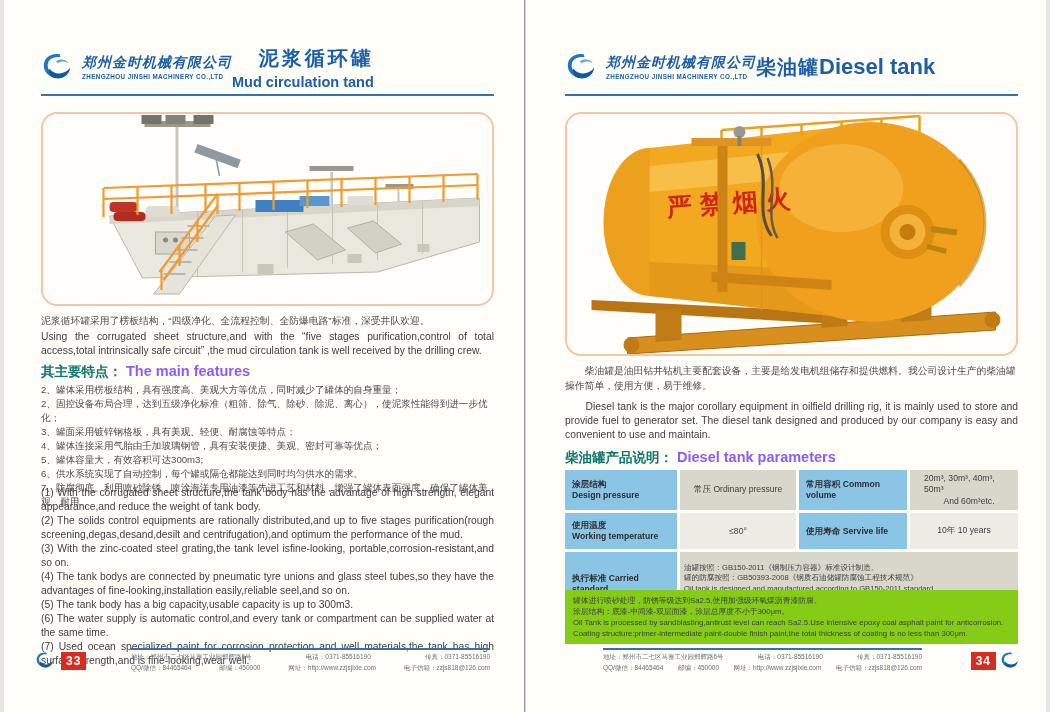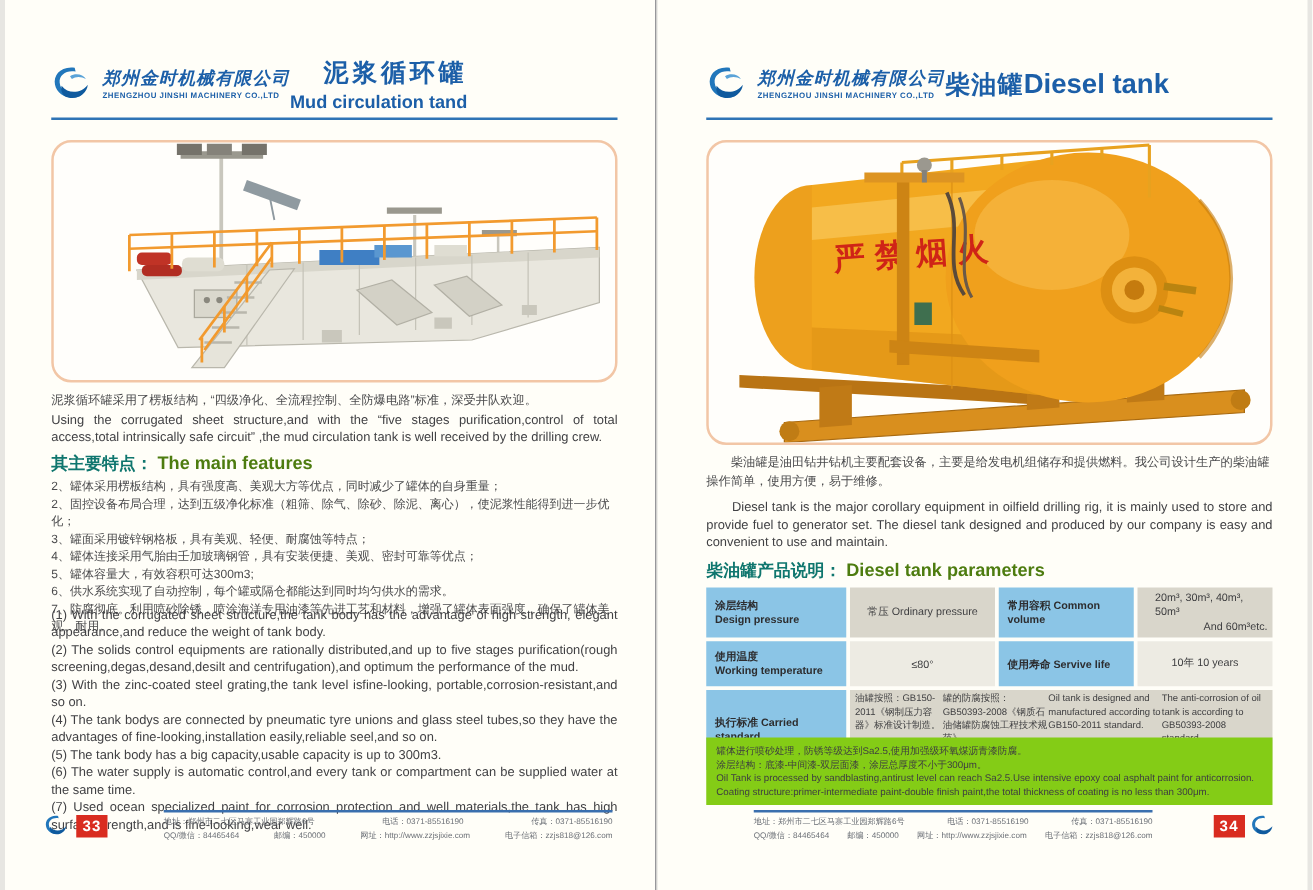--- a/index.html
+++ b/index.html
@@ -26,33 +26,33 @@
   .frame { position:absolute; left:38px; right:30px; border:2px solid #f2c6a6; border-radius:16px; background:#fffefb; overflow:hidden; }
   .frame svg { display:block; width:100%; height:100%; }
   .frame.fleft { top:112px; height:194px; }
   .frame.fright { top:112px; height:244px; }
 
   .txt { position:absolute; left:38px; right:30px; color:#4b4b4d; }
   .cn { font-size:9.8px; line-height:1.5; }
   .en { font-size:10.3px; line-height:1.38; text-align:justify; color:#414144; }
   .h2 { position:absolute; left:38px; right:30px; font-weight:bold; }
   .h2 .hcn { color:#0f766e; font-size:13.5px; }
-  .h2 .hen { color:#4d7c0f; font-size:14.5px; margin-left:4px; }
+  .h2 .hen { color:#8b5cf6; font-size:14.5px; margin-left:4px; }
   .cnlist div { font-size:9.6px; line-height:1.46; color:#4b4b4d; }
   .enlist p { font-size:10.3px; line-height:1.36; text-align:justify; color:#414144; }
   .indent { text-indent:2em; }
 
   .ptable { position:absolute; top:470px; left:38px; right:30px; display:grid;
             grid-template-columns:112px 116px 108px 1fr; grid-template-rows:40px 36px 64px; gap:3px; }
   .th { background:#8bc5e6; color:#2d2d2f; font-weight:bold; font-size:8.6px; line-height:1.25;
         display:flex; flex-direction:column; justify-content:center; padding:3px 7px; }
   .td { background:#d9d6cb; color:#3e3e40; font-size:8.6px; display:flex; align-items:center; justify-content:center; text-align:center; padding:2px 4px; }
   .td.lt { background:#edebe3; }
-  .td.col4a { flex-direction:column; align-items:flex-end; padding-left:14px; text-align:left; line-height:1.3; }
-  .td.span3 { grid-column:2/5; flex-direction:row; align-items:flex-start; justify-content:center;
+  .td.col4a { flex-direction:column; align-items:center; padding-left:14px; text-align:left; line-height:1.3; }
+  .td.span3 { grid-column:2/5; flex-direction:column; align-items:flex-start; justify-content:center;
               font-size:7.6px; line-height:1.4; text-align:left; }
 
   .note { position:absolute; top:590px; left:38px; right:30px; background:#84cc16; padding:5px 8px; }
   .note div { font-size:7.8px; line-height:1.42; color:#3e3e40; }
 
   .foot { position:absolute; top:648px; left:30px; right:26px; height:40px; }
   .pn-group { position:absolute; top:3px; display:flex; align-items:center; gap:4px; }
   .pn-group.at-left { left:2px; } .pn-group.at-right { right:0; }
   .pn-box { background:#d92c20; color:#fff; font-weight:bold; font-size:12px; padding:2px 5px; letter-spacing:1px; }
   .contact { position:absolute; top:0; border-top:2px solid #3a6fae; padding-top:3px; display:flex; flex-direction:column; gap:2px; }

